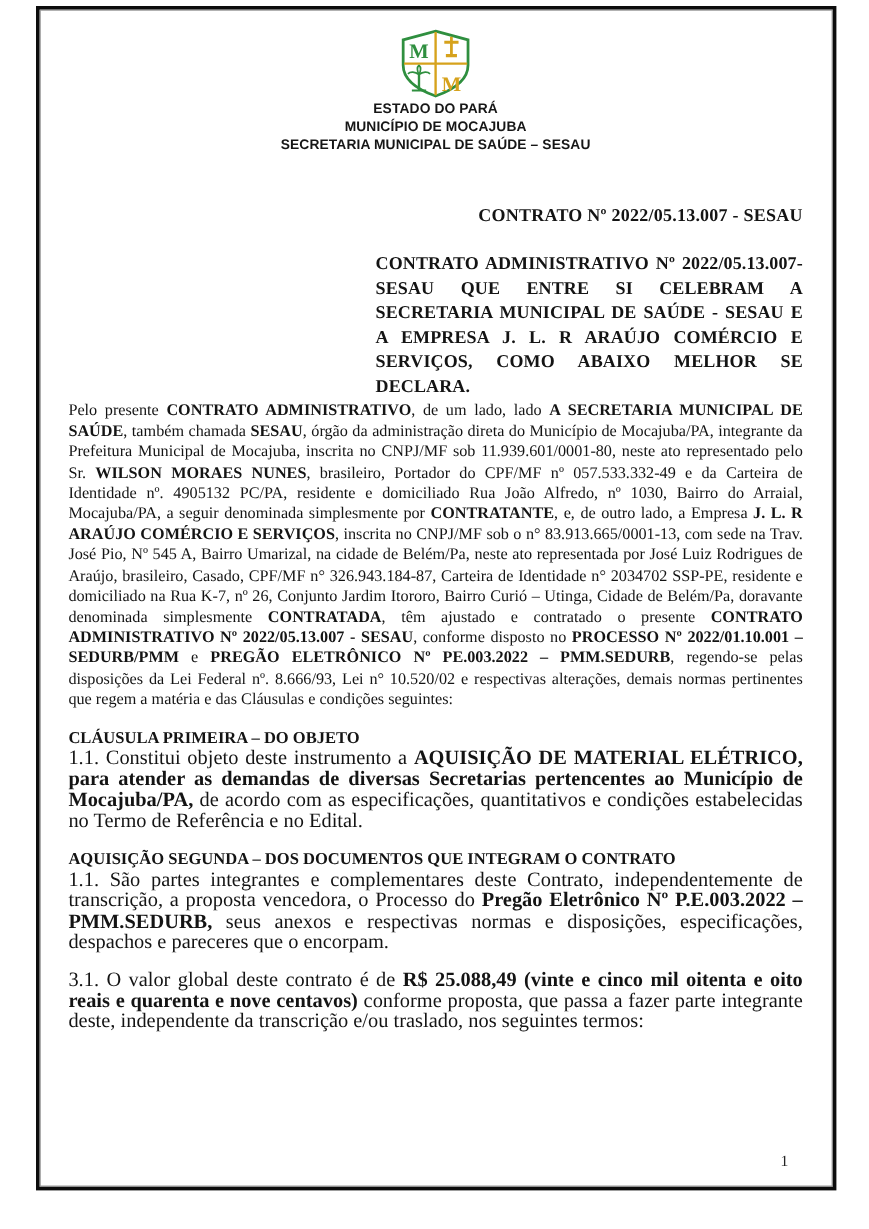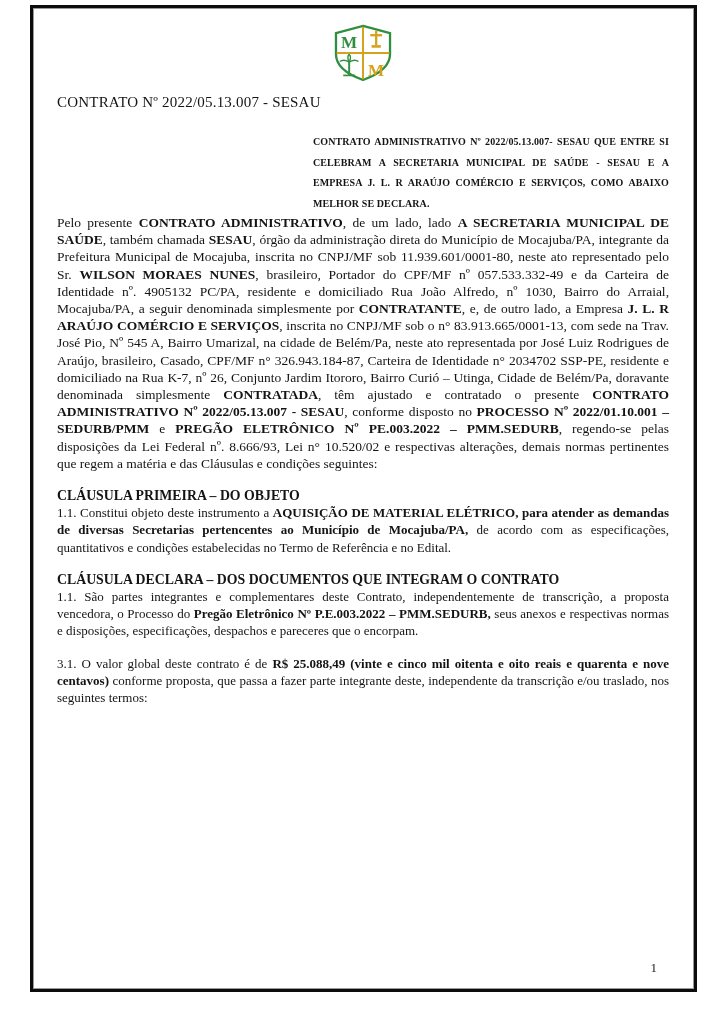--- a/index.html
+++ b/index.html
@@ -18,34 +18,34 @@
     position:absolute; left:24px; right:25px; top:0;
   }
   .crest-wrap { margin-top:16px; text-align:center; height:58px; }
   .crest-wrap svg { width:66px; height:58px; }
   .org-lines {
     margin-top:2px; text-align:center;
     font-family:"Liberation Sans", sans-serif; font-weight:bold;
     font-size:11.5px; line-height:15px; color:#161616; letter-spacing:0.1px;
   }
   .doc-title {
-    margin-top:12px; text-align:left; font-weight:normal; font-size:15px;
+    margin-top:43px; text-align:right; font-weight:bold; font-size:15px;
     letter-spacing:0.2px;
   }
   .preamble {
     margin-top:21px; margin-left:256px;
-    font-weight:bold; font-size:10px; line-height:20.5px;
+    font-weight:bold; font-size:15px; line-height:20.5px;
     text-align:justify; letter-spacing:0.1px;
   }
   .body-par {
     font-size:13.5px; line-height:17.2px; text-align:justify;
   }
   .clause { margin-top:15px; }
   .clause-heading { font-weight:bold; font-size:13.8px; line-height:17.2px; }
-  .clause-par { font-size:13px; line-height:17.2px; text-align:justify; }
+  .clause-par { font-size:17px; line-height:17.2px; text-align:justify; }
   .b { font-weight:bold; }
   .page-num {
     position:absolute; right:37px; bottom:13px; font-size:13px; color:#222;
   }
 </style>
 </head>
 <body>
 
 <div class="frame">
   <div class="content">
@@ -66,34 +66,39 @@
           <path d="M29 58 C24 54 18 54 15 57" stroke-width="2.2"></path>
           <path d="M29 58 C34 54 40 54 43 57" stroke-width="2.2"></path>
           <path d="M29 58 C26 52 27 48 29 46" stroke-width="2.2"></path>
           <path d="M29 58 C32 52 31 48 29 46" stroke-width="2.2"></path>
           <path d="M20 78 H38" stroke-width="2.5"></path>
         </g>
         <text x="70" y="79" text-anchor="middle" font-family="Liberation Serif, serif" font-weight="bold" font-size="26" fill="#d6a21c">M</text>
       </svg>
     </div>
 
+    <div class="org-lines">
+      <div>ESTADO DO PARÁ</div>
+      <div>MUNICÍPIO DE MOCAJUBA</div>
+      <div>SECRETARIA MUNICIPAL DE SAÚDE – SESAU</div>
+    </div>
 
     <div class="doc-title">CONTRATO Nº 2022/05.13.007 - SESAU</div>
 
     <div class="preamble">CONTRATO ADMINISTRATIVO Nº 2022/05.13.007- SESAU QUE ENTRE SI CELEBRAM A SECRETARIA MUNICIPAL DE SAÚDE - SESAU E A EMPRESA J. L. R ARAÚJO COMÉRCIO E SERVIÇOS, COMO ABAIXO MELHOR SE DECLARA.</div>
 
     <div class="body-par"><span>Pelo presente </span><span class="b">CONTRATO ADMINISTRATIVO</span><span>, de um lado, lado </span><span class="b">A SECRETARIA MUNICIPAL DE SAÚDE</span><span>, também chamada </span><span class="b">SESAU</span><span>, órgão da administração direta do Município de Mocajuba/PA, integrante da Prefeitura Municipal de Mocajuba, inscrita no CNPJ/MF sob 11.939.601/0001-80, neste ato representado pelo Sr. </span><span class="b">WILSON MORAES NUNES</span><span>, brasileiro, Portador do CPF/MF nº 057.533.332-49 e da Carteira de Identidade nº. 4905132 PC/PA, residente e domiciliado Rua João Alfredo, nº 1030, Bairro do Arraial, Mocajuba/PA, a seguir denominada simplesmente por </span><span class="b">CONTRATANTE</span><span>, e, de outro lado, a Empresa </span><span class="b">J. L. R ARAÚJO COMÉRCIO E SERVIÇOS</span><span>, inscrita no CNPJ/MF sob o n° 83.913.665/0001-13, com sede na Trav. José Pio, Nº 545 A, Bairro Umarizal, na cidade de Belém/Pa, neste ato representada por José Luiz Rodrigues de Araújo, brasileiro, Casado, CPF/MF n° 326.943.184-87, Carteira de Identidade n° 2034702 SSP-PE, residente e domiciliado na Rua K-7, nº 26, Conjunto Jardim Itororo, Bairro Curió – Utinga, Cidade de Belém/Pa, doravante denominada simplesmente </span><span class="b">CONTRATADA</span><span>, têm ajustado e contratado o presente </span><span class="b">CONTRATO ADMINISTRATIVO Nº 2022/05.13.007 - SESAU</span><span>, conforme disposto no </span><span class="b">PROCESSO Nº 2022/01.10.001 – SEDURB/PMM</span><span> e </span><span class="b">PREGÃO ELETRÔNICO Nº PE.003.2022 – PMM.SEDURB</span><span>, regendo-se pelas disposições da Lei Federal nº. 8.666/93, Lei n° 10.520/02 e respectivas alterações, demais normas pertinentes que regem a matéria e das Cláusulas e condições seguintes:</span></div>
 
     <div class="clause">
       <div class="clause-heading">CLÁUSULA PRIMEIRA – DO OBJETO</div>
       <div class="clause-par"><span>1.1. Constitui objeto deste instrumento a </span><span class="b">AQUISIÇÃO DE MATERIAL ELÉTRICO, para atender as demandas de diversas Secretarias pertencentes ao Município de Mocajuba/PA,</span><span> de acordo com as especificações, quantitativos e condições estabelecidas no Termo de Referência e no Edital.</span></div>
     </div>
 
     <div class="clause">
-      <div class="clause-heading">CLÁUSULA DECLARA – DOS DOCUMENTOS QUE INTEGRAM O CONTRATO</div>
+      <div class="clause-heading">AQUISIÇÃO SEGUNDA – DOS DOCUMENTOS QUE INTEGRAM O CONTRATO</div>
       <div class="clause-par"><span>1.1. São partes integrantes e complementares deste Contrato, independentemente de transcrição, a proposta vencedora, o Processo do </span><span class="b">Pregão Eletrônico Nº P.E.003.2022 – PMM.SEDURB,</span><span> seus anexos e respectivas normas e disposições, especificações, despachos e pareceres que o encorpam.</span></div>
     </div>
 
     <div class="clause">
       <div class="clause-par"><span>3.1. O valor global deste contrato é de </span><span class="b">R$ 25.088,49 (vinte e cinco mil oitenta e oito reais e quarenta e nove centavos)</span><span> conforme proposta, que passa a fazer parte integrante deste, independente da transcrição e/ou traslado, nos seguintes termos:</span></div>
     </div>
 
   </div>
 
   <div class="page-num">1</div>

